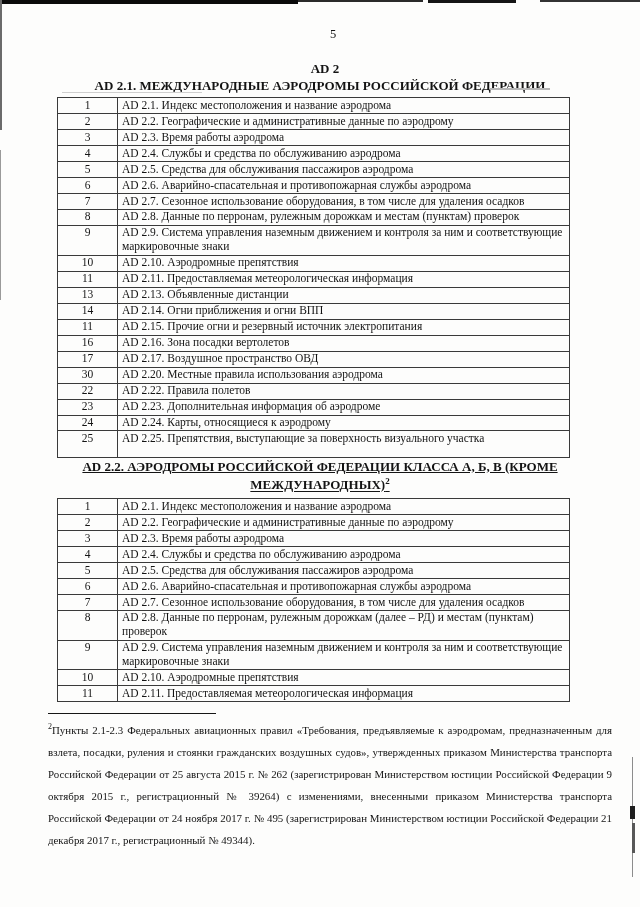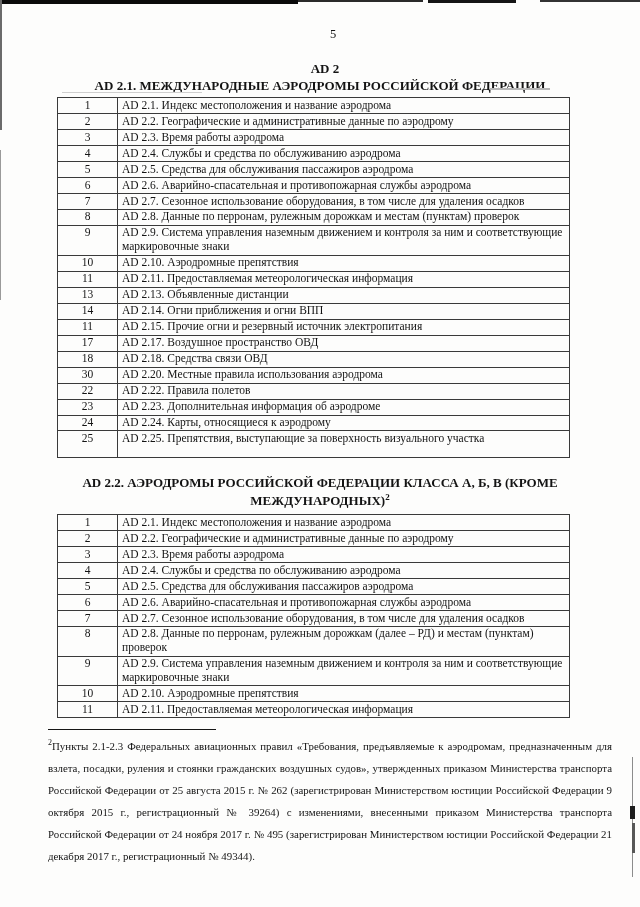--- a/index.html
+++ b/index.html
@@ -23,21 +23,21 @@
     position:relative; left:5px;
     font-size:13px; font-weight:bold; line-height:16px;
   }
   .sec-title {
     text-align:center;
     font-size:13px; font-weight:bold; line-height:15.5px;
     margin:0 40px;
   }
   .sec-title sup { font-size:9px; }
   #title1 { margin-top:1px; line-height:16px; }
-  #title2 { margin-top:17px; }
+  #title2 { margin-top:1px;text-decoration:underline; }
   table.doc {
     border-collapse:collapse;
     table-layout:fixed;
     margin-left:57px;
     width:513px;
     border:1.6px solid #2c2c2c;
   }
   table#tbl1 { margin-top:3px; }
   table#tbl2 { margin-top:5px; }
   table.doc td {
@@ -146,26 +146,26 @@
         </tr>
         <tr>
           <td class="num">14</td>
           <td class="txt">AD 2.14. Огни приближения и огни ВПП</td>
         </tr>
         <tr>
           <td class="num">11</td>
           <td class="txt">AD 2.15. Прочие огни и резервный источник электропитания</td>
         </tr>
         <tr>
+          <td class="num">16</td>
+          <td class="txt">AD 2.16. Зона посадки вертолетов</td>
+        </tr>
+        <tr>
           <td class="num">17</td>
           <td class="txt">AD 2.17. Воздушное пространство ОВД</td>
-        </tr>
-        <tr>
-          <td class="num">18</td>
-          <td class="txt">AD 2.18. Средства связи ОВД</td>
         </tr>
         <tr>
           <td class="num">30</td>
           <td class="txt">AD 2.20. Местные правила использования аэродрома</td>
         </tr>
         <tr>
           <td class="num">22</td>
           <td class="txt">AD 2.22. Правила полетов</td>
         </tr>
         <tr>

